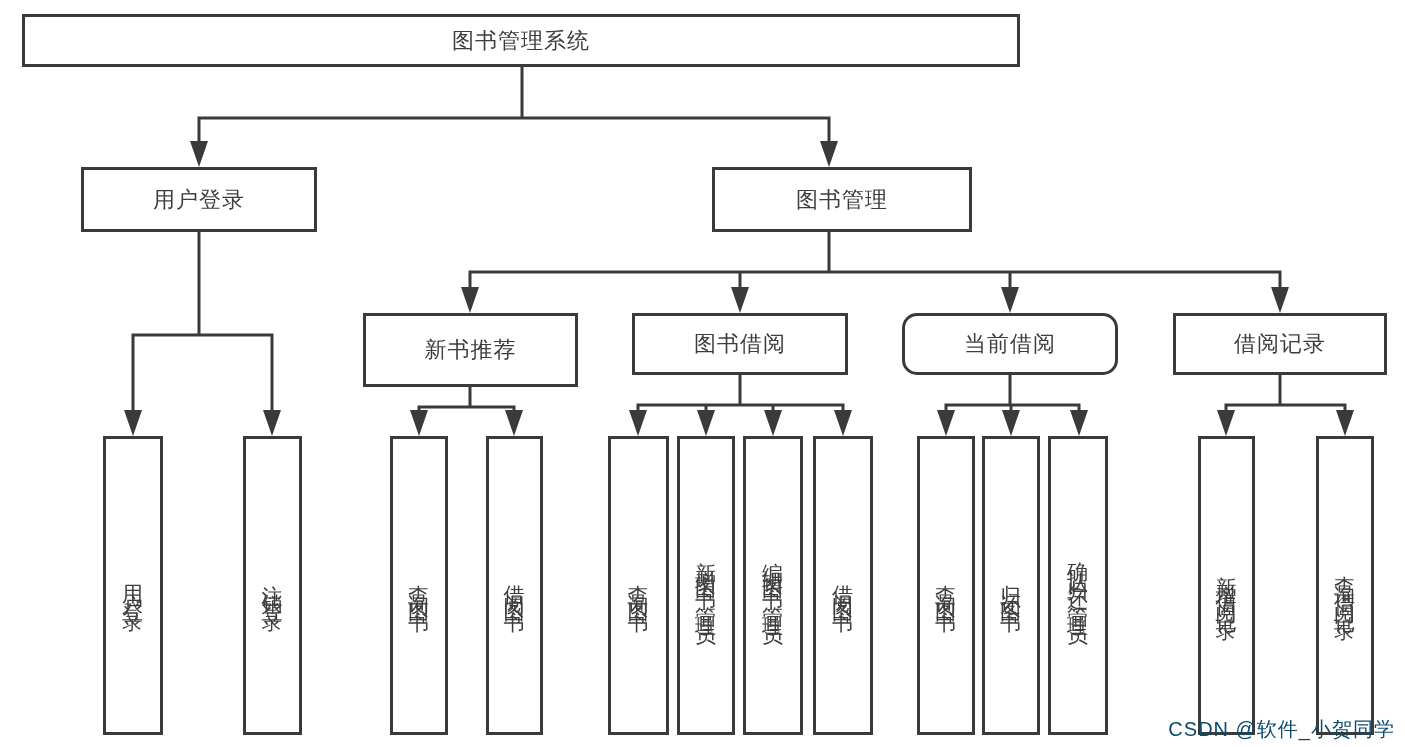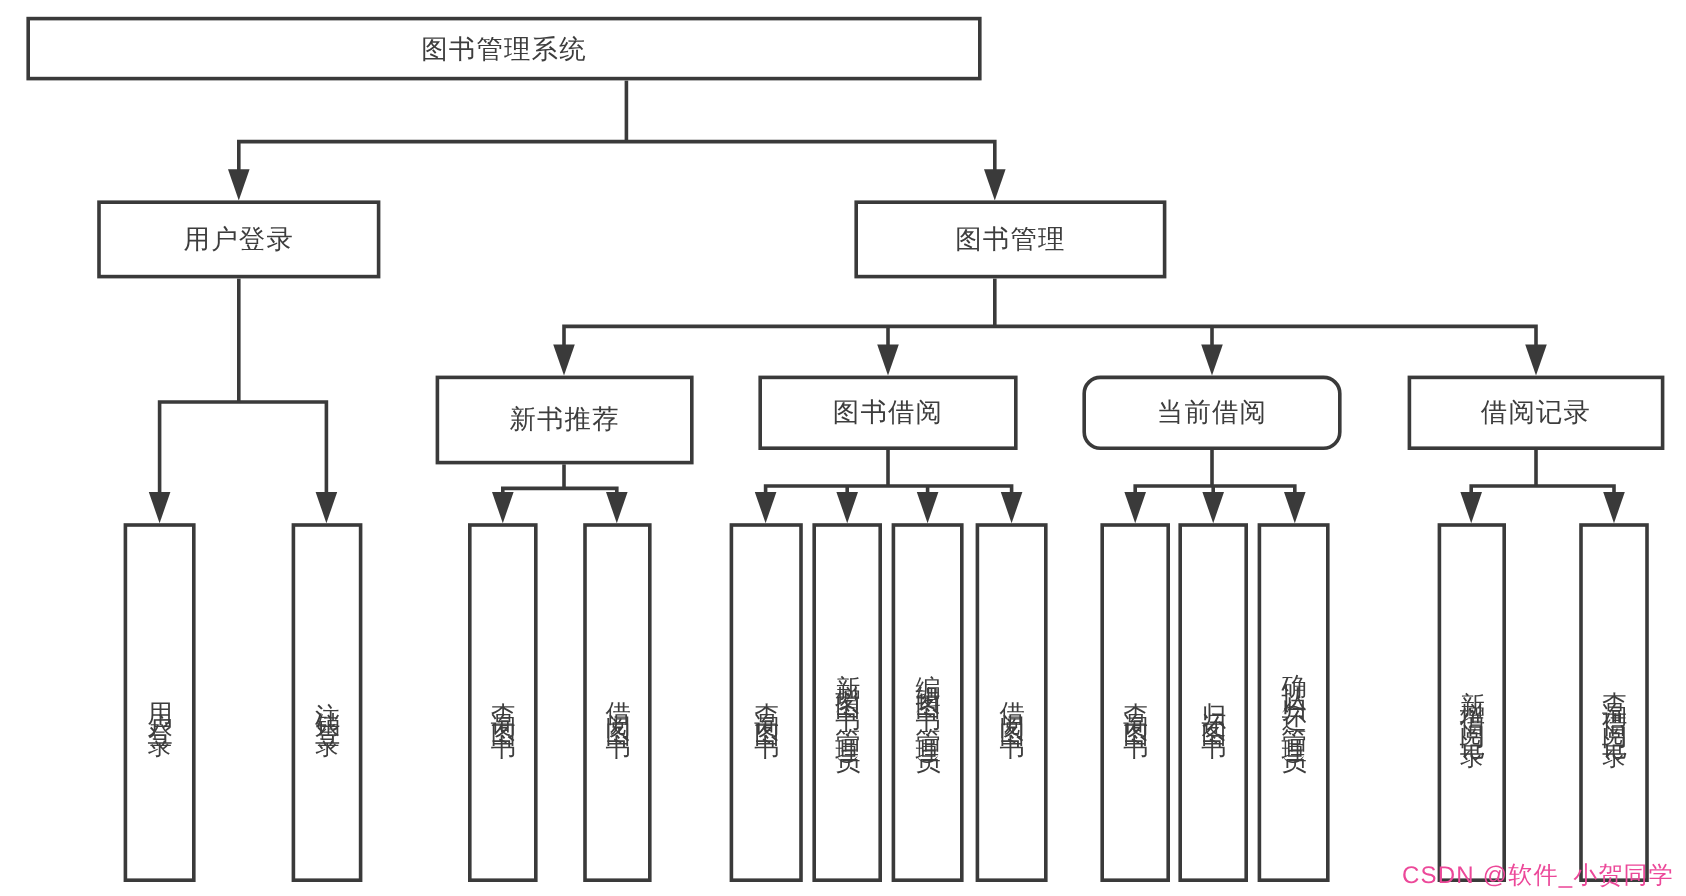--- a/index.html
+++ b/index.html
@@ -30,21 +30,21 @@
     position: absolute;
     box-sizing: border-box;
     background: #ffffff;
     border: 3px solid #3a3a3a;
     display: flex;
     align-items: center;
     justify-content: center;
     color: #3d3d3d;
   }
   .node.h-label { font-size: 22px; letter-spacing: 1px; }
-  .root  { left: 22px;  top: 14px;  width: 796px; height: 53px; }
+  .root  { left: 22px;  top: 14px;  width: 998px; height: 53px; }
   .lv2-a { left: 81px;  top: 167px; width: 236px; height: 65px; }
   .lv2-b { left: 712px; top: 167px; width: 260px; height: 65px; }
   .lv3-a { left: 363px;  top: 313px; width: 215px; height: 74px; }
   .lv3-b { left: 632px;  top: 313px; width: 216px; height: 62px; }
   .lv3-c { left: 902px;  top: 313px; width: 216px; height: 62px; border-radius: 15px; }
   .lv3-d { left: 1173px; top: 313px; width: 214px; height: 62px; }
   .leaf {
     top: 436px;
     height: 299px;
   }
@@ -67,21 +67,21 @@
   .lf9  { left: 917px;  width: 58px; }
   .lf10 { left: 982px;  width: 58px; }
   .lf11 { left: 1048px; width: 60px; }
   .lf12 { left: 1198px; width: 57px; }
   .lf13 { left: 1316px; width: 58px; }
   .watermark {
     position: absolute;
     top: 716px;
     right: 10px;
     font-size: 20px;
-    color: #ec4899;
+    color: #0c4a6e;
     letter-spacing: 1px;
     white-space: nowrap;
   }
 </style>
 </head>
 <body>
 
 <div class="stage">
 
   <svg class="connectors" viewBox="0 0 1405 747" xmlns="http://www.w3.org/2000/svg">

